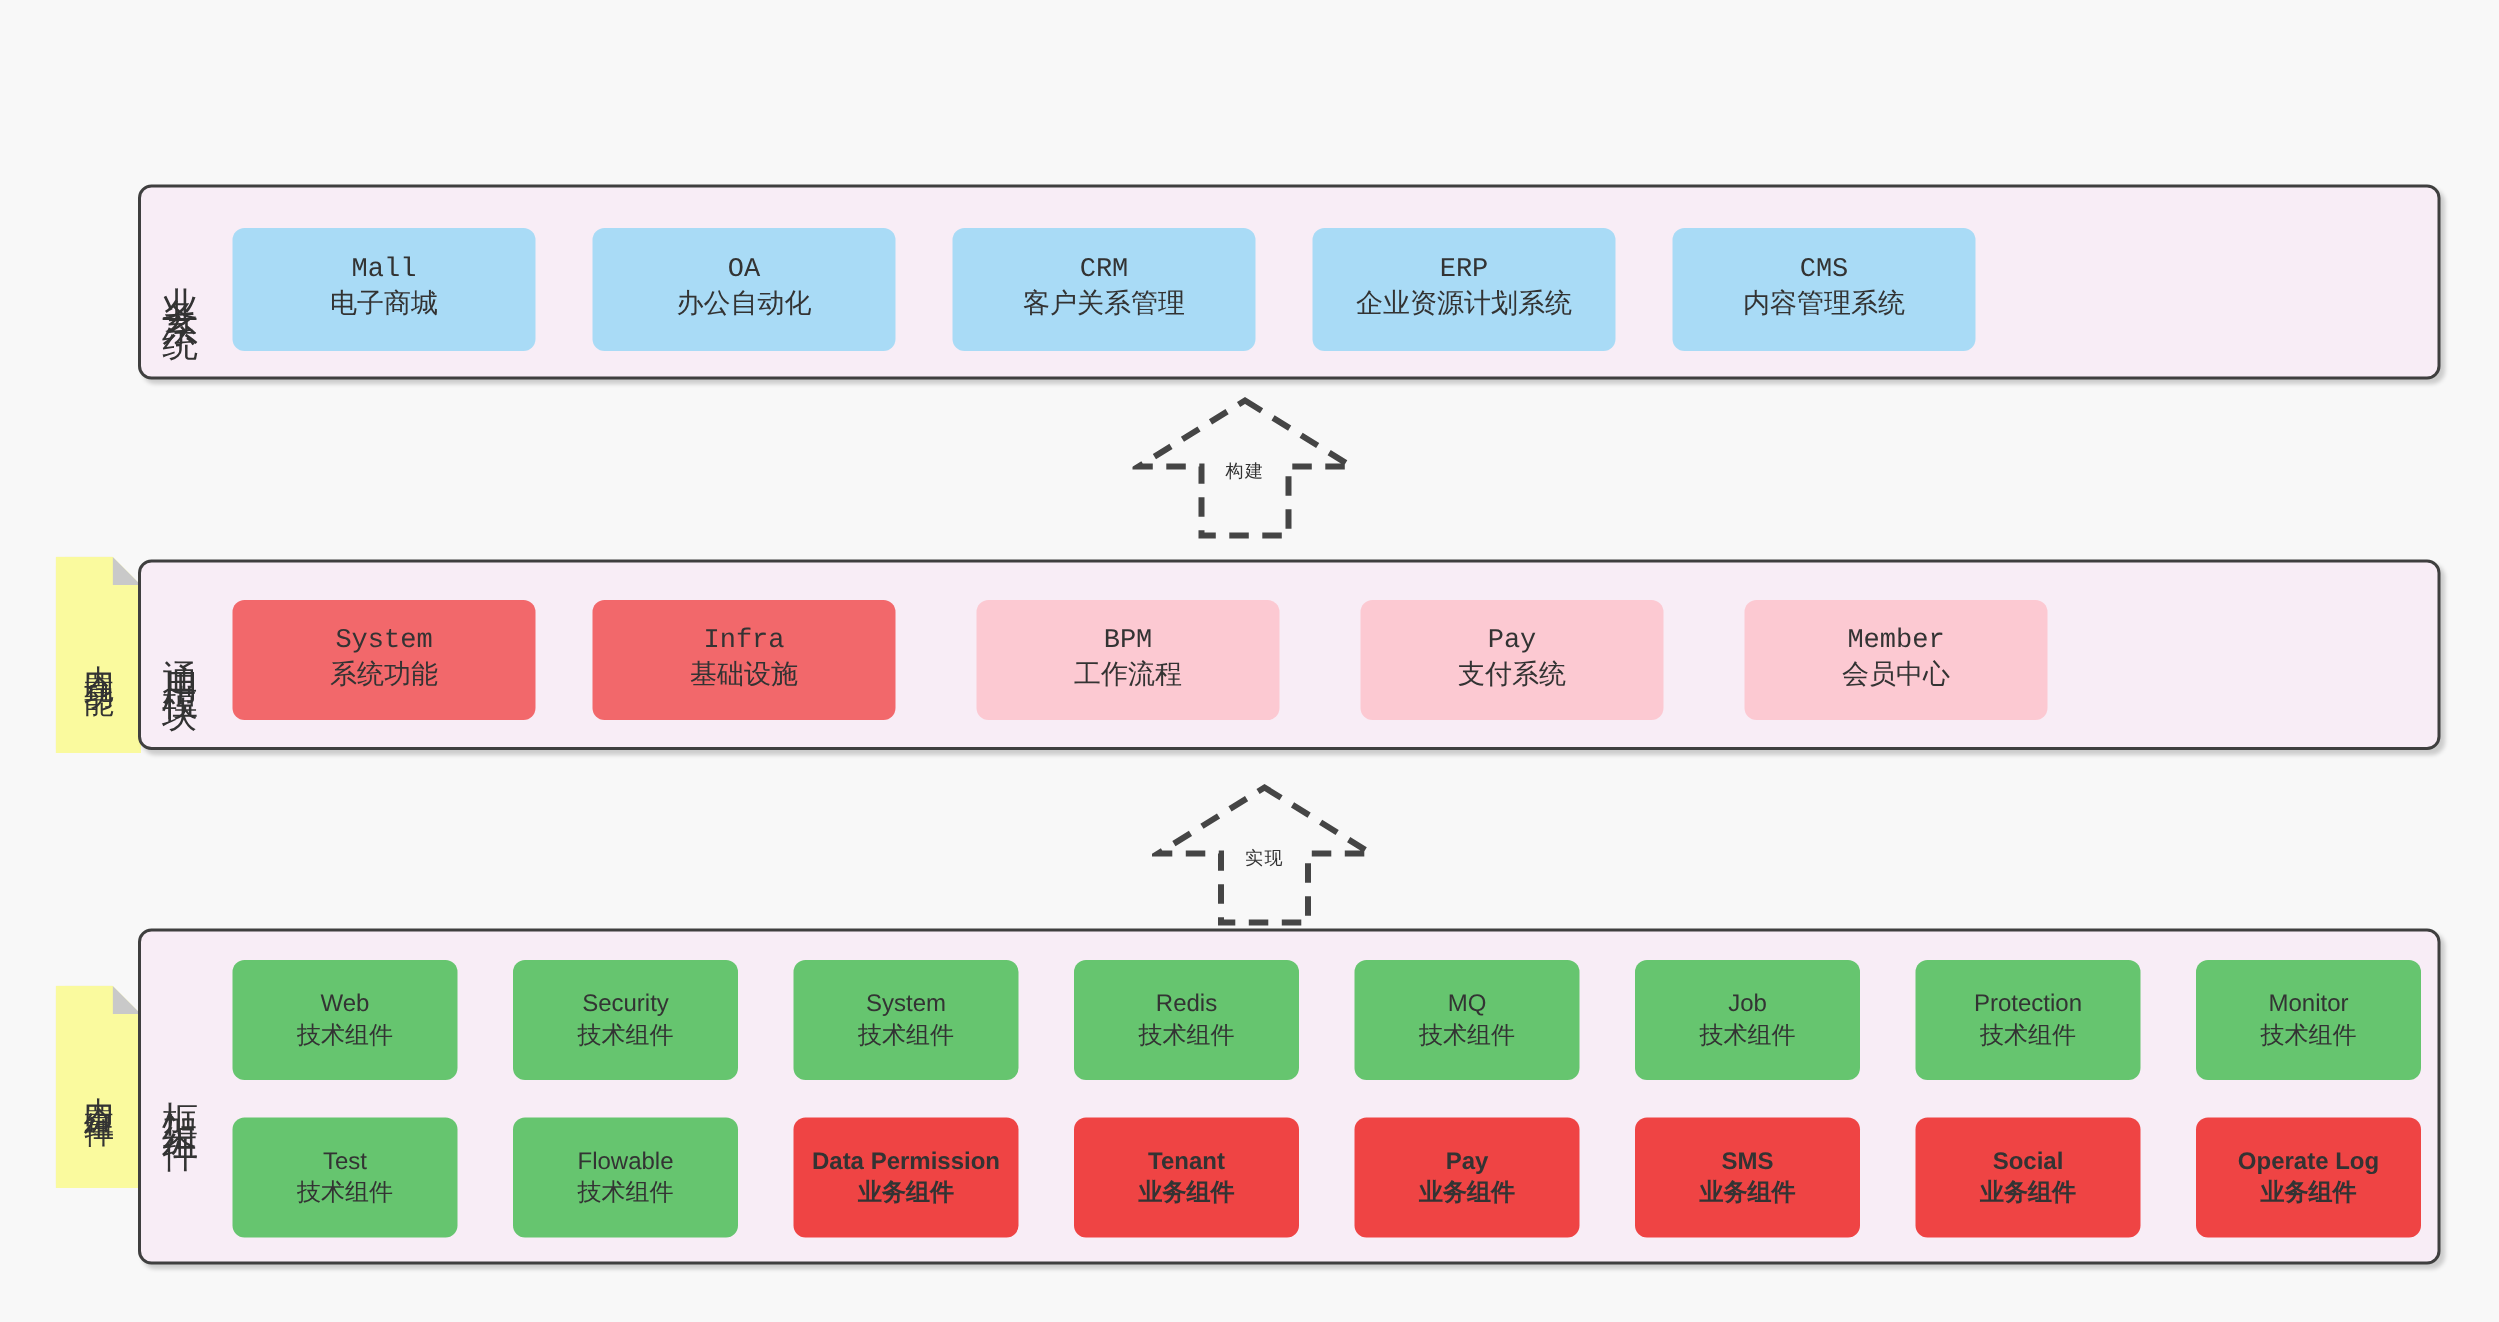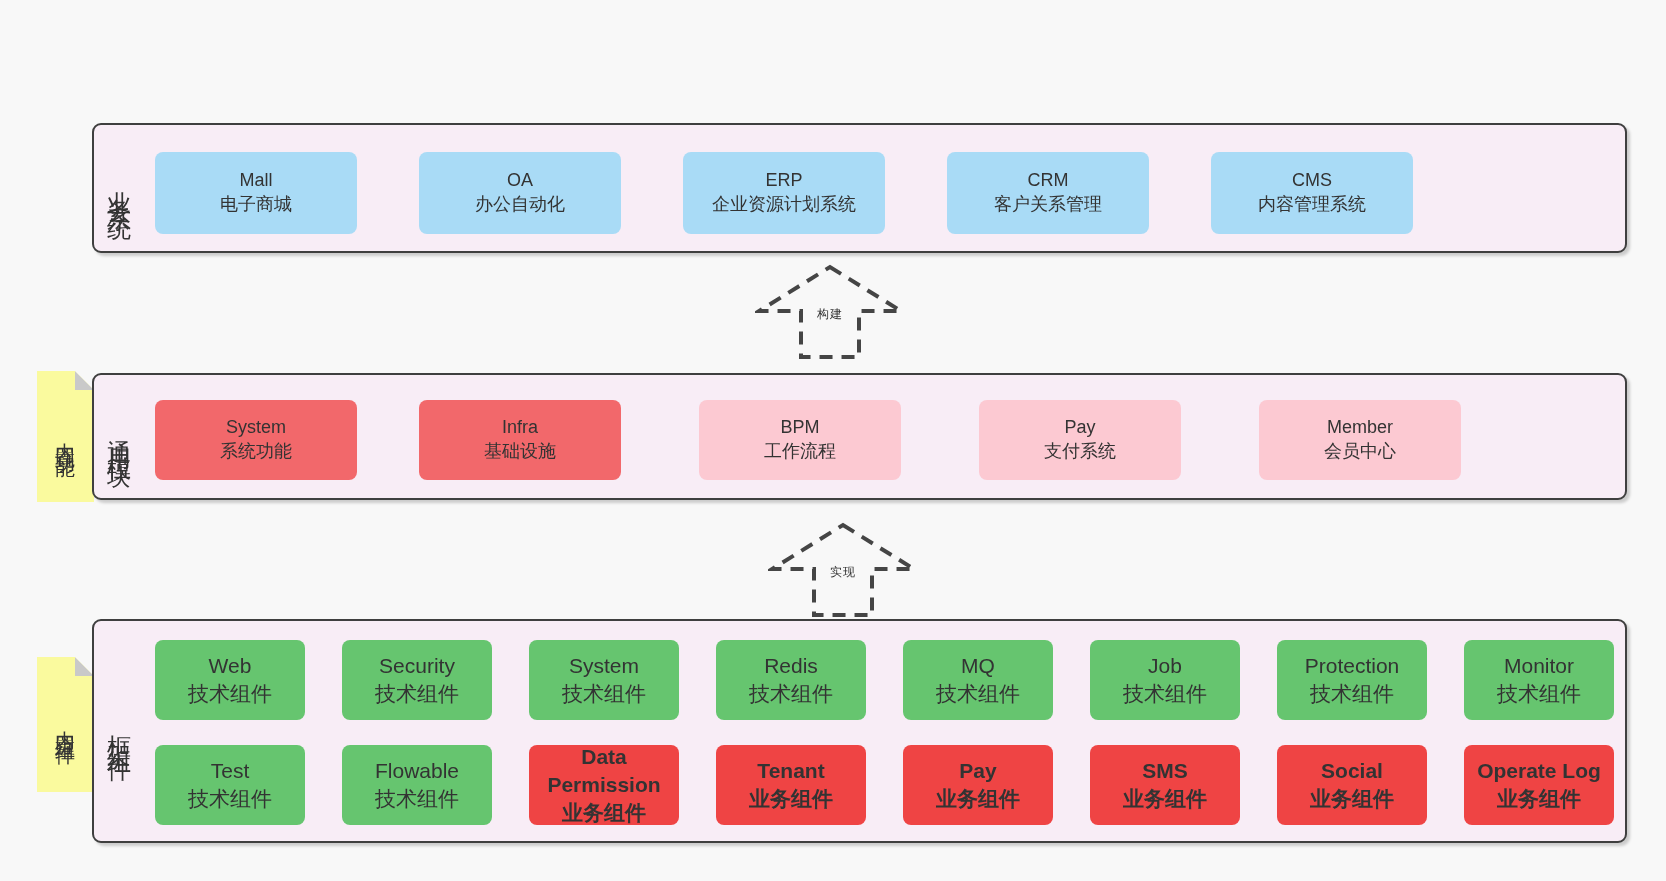--- a/index.html
+++ b/index.html
@@ -22,35 +22,35 @@
   #layer-components { top:619px; height:224px; }
 
   .layer-label {
     position:absolute; left:13px; top:50%; transform:translateY(-50%);
     writing-mode:vertical-rl; text-orientation:upright;
     font-size:24px; line-height:1; letter-spacing:8px; white-space:nowrap;
   }
 
   
   .row { position:absolute; left:61px; display:flex; }
-  .row-6 { gap:62px; }
+  .row-6 { gap:38px;font-family:Liberation Mono, monospace; }
   .row-8 { gap:37px; }
   #layer-business  .row { top:27px; }
   #layer-modules   .row { top:25px; }
   #layer-components .row-top    { top:19px; }
   #layer-components .row-bottom { top:124px; }
 
   .box {
     box-sizing:border-box; border-radius:8px;
     display:flex; flex-direction:column; align-items:center; justify-content:center;
     text-align:center; line-height:1.32; padding:4px 8px;
   }
   .row-6 .box { width:202px; height:82px; font-size:18px; }
   #layer-modules .row-6 .box { height:80px; }
-  .row-8 .box { width:150px; height:80px; font-size:21px; }
+  .row-8 .box { width:150px; height:80px; font-size:16px; }
 
   .v-blue        { background:#a9dbf6; }
   .v-red         { background:#f2686b; }
   .v-pink        { background:#fcc9d2;margin-left:16px; }
   .v-green       { background:#66c56f; }
   .v-green-light { background:#ef4444;font-weight:bold; }
 
   
   .note {
     position:absolute; left:37px; width:57px; background:#fafa9e; z-index:1;
@@ -88,26 +88,26 @@
   <div class="row row-6">
     <div class="box v-blue">
       <div>Mall</div>
       <div>电子商城</div>
     </div>
     <div class="box v-blue">
       <div>OA</div>
       <div>办公自动化</div>
     </div>
     <div class="box v-blue">
+      <div>CRM</div>
+      <div>客户关系管理</div>
+    </div>
+    <div class="box v-blue">
       <div>ERP</div>
       <div>企业资源计划系统</div>
-    </div>
-    <div class="box v-blue">
-      <div>CRM</div>
-      <div>客户关系管理</div>
     </div>
     <div class="box v-blue">
       <div>CMS</div>
       <div>内容管理系统</div>
     </div>
   </div>
 </div>
 
 <div class="arrow" id="arrow-build">
   <svg viewBox="0 0 150 100" width="150" height="100">

